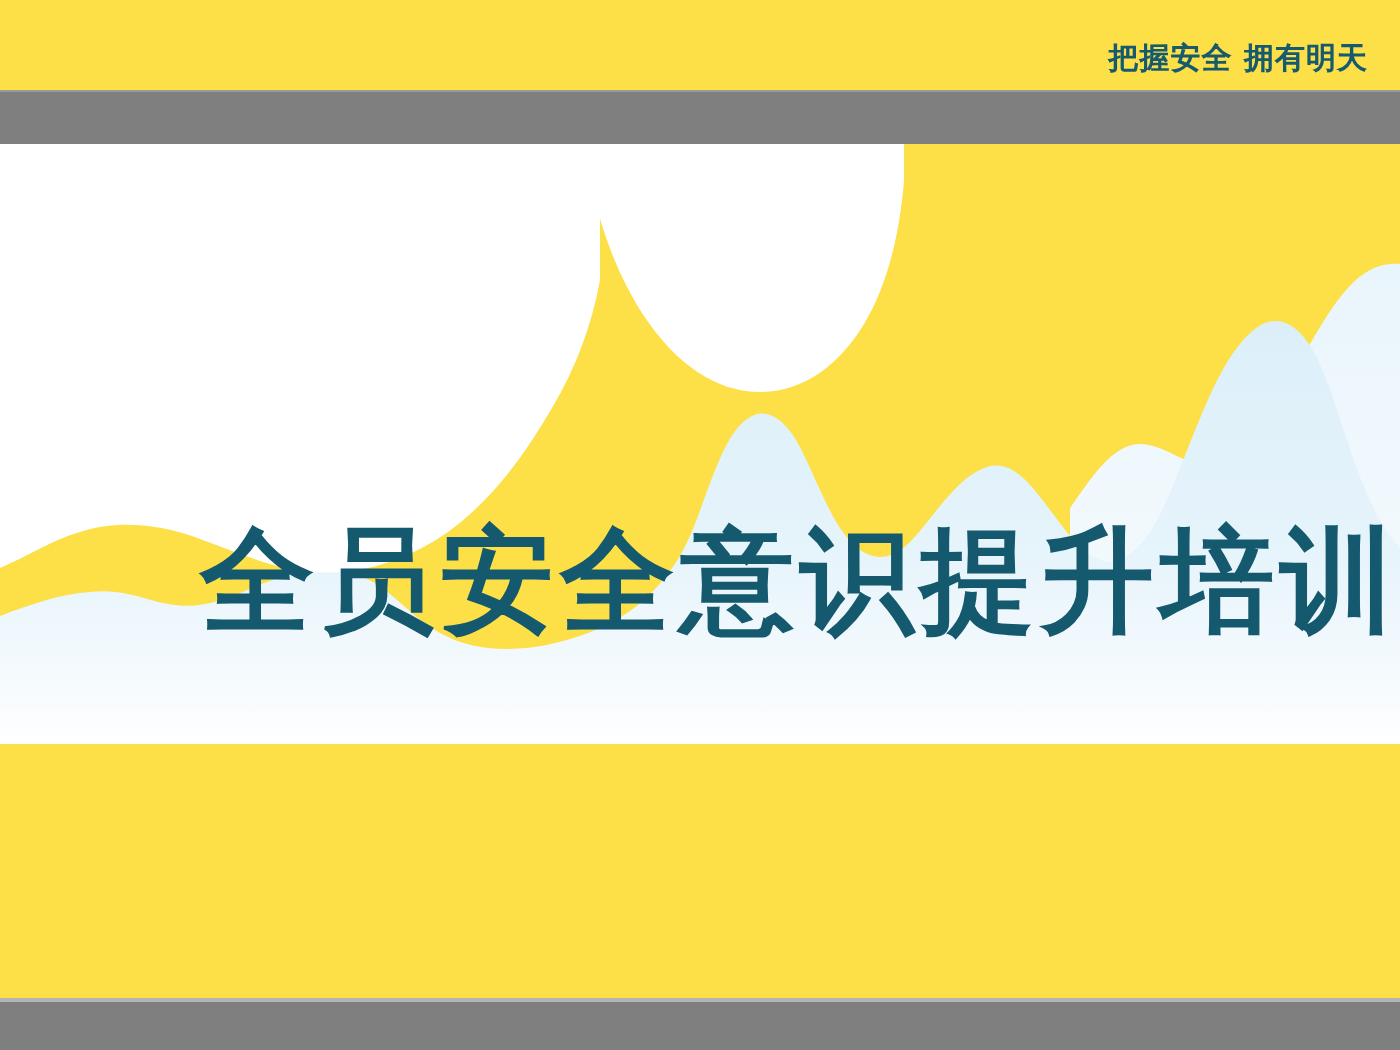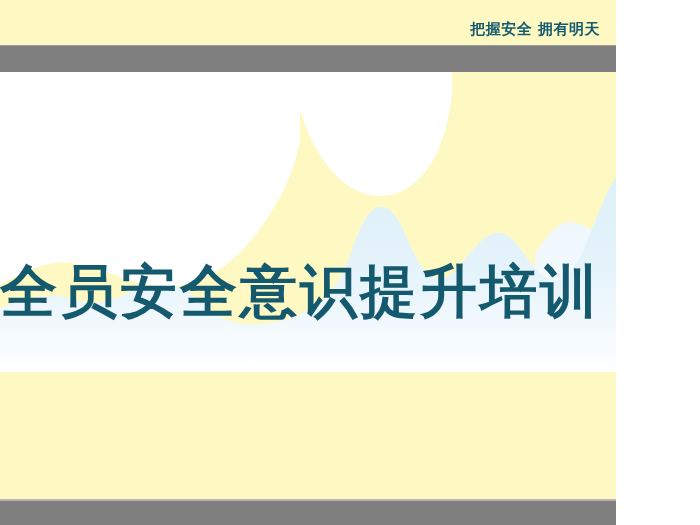--- a/index.html
+++ b/index.html
@@ -5,23 +5,23 @@
   html, body {
     margin: 0;
     padding: 0;
     background: #ffffff;
   }
   body {
     font-family: "Liberation Sans", "DejaVu Sans", sans-serif;
   }
   #slide {
     position: relative;
-    width: 616px;
+    width: 700px;
     height: 525px;
-    background: #fef9c3;
+    background: #fde047;
     overflow: hidden;
   }
 
   
   .tagline {
     position: absolute;
     top: 22px;
     right: 16px;
     font-size: 15px;
     font-weight: bold;
@@ -68,21 +68,21 @@
     width: 700px;
     height: 300px;
   }
 
   
   .title {
     position: absolute;
     left: 0;
     top: 222px;
     width: 700px;
-    text-align: left;
+    text-align: right;
     font-size: 57px;
     font-weight: bold;
     color: #15596f;
     letter-spacing: 3px;
     line-height: 1.1;
     white-space: nowrap;
     font-family: "DejaVu Sans", "Liberation Sans", sans-serif;
   }
 </style>
 </head>

